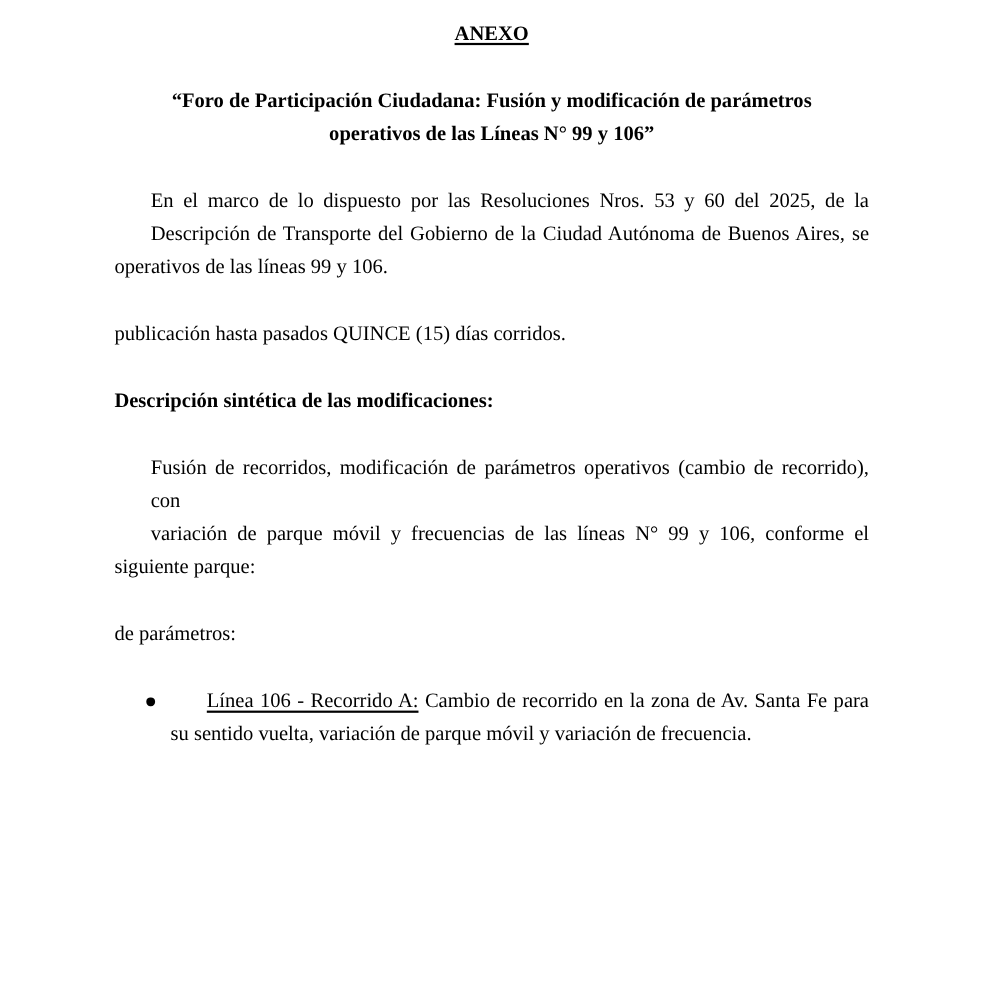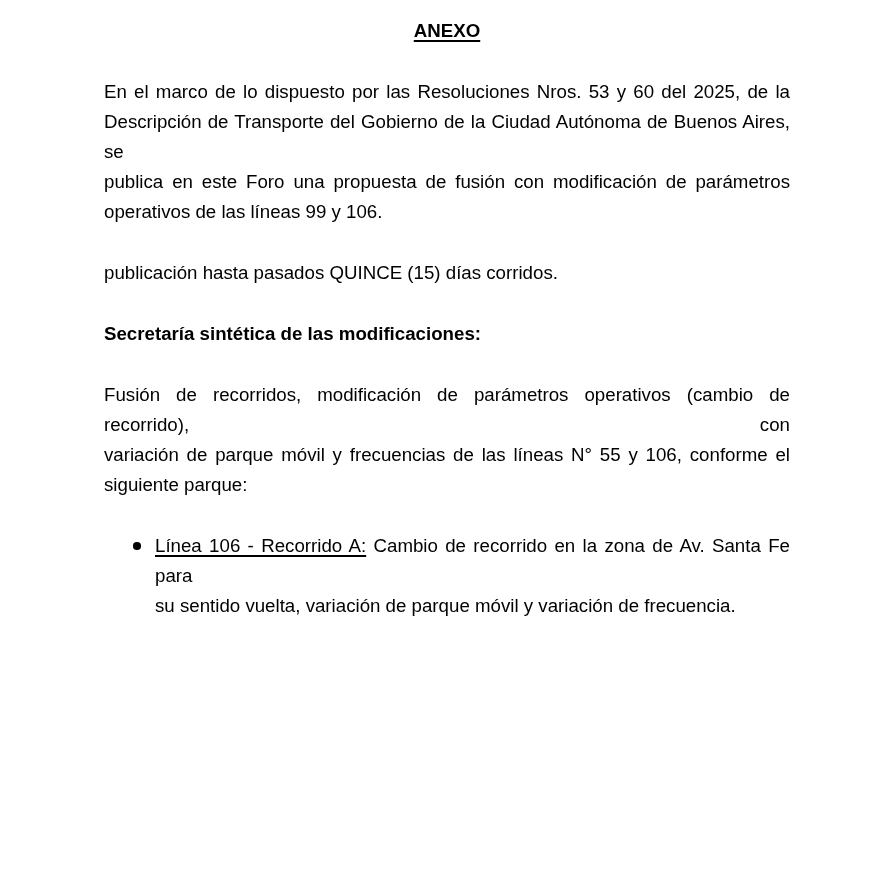--- a/index.html
+++ b/index.html
@@ -21,25 +21,27 @@
     min-height: 895px;
     padding: 16px 106px 30px 104px;
     background: #ffffff;
   }
   .blk { margin: 0 0 31px 0; }
   .blk:last-child { margin-bottom: 0; }
   .line {
     line-height: 30px;
     min-height: 30px;
     text-align: left;
+    font-family: Liberation Serif, serif;
   }
   
   .jl {
     text-align: justify;
     text-align-last: justify;
+    margin-left: 33px;
   }
   .c { text-align: center; }
   .b { font-weight: bold; }
   .u { text-decoration: underline; text-underline-offset: 2.5px; text-decoration-thickness: 1.5px; }
   ul.bullets {
     list-style: none;
     margin: 0;
     padding: 0;
   }
   li.bullet-item {
@@ -58,44 +60,48 @@
 </style>
 </head>
 <body>
 
 <div class="page">
 
   <div class="blk">
     <div class="line c"><span class="b u">ANEXO</span></div>
   </div>
 
+  <div class="blk">
+    <div class="line c b">“Foro de Participación Ciudadana: Fusión y modificación de parámetros</div>
+    <div class="line c b">operativos de las Líneas N° 99 y 106”</div>
+  </div>
 
 
   <div class="blk">
     <div class="line jl">En el marco de lo dispuesto por las Resoluciones Nros. 53 y 60 del 2025, de la</div>
     <div class="line jl">Descripción de Transporte del Gobierno de la Ciudad Autónoma de Buenos Aires, se</div>
-    <div class="line jl">publica en este Foro una propuesta de fusión con modificación de parámetros</div>
     <div class="line">operativos de las líneas 99 y 106.</div>
   </div>
 
   <div class="blk">
     <div class="line">publicación hasta pasados QUINCE (15) días corridos.</div>
   </div>
 
   <div class="blk">
-    <div class="line b">Secretaría sintética de las modificaciones:</div>
+    <div class="line b">Descripción sintética de las modificaciones:</div>
   </div>
 
   <div class="blk">
     <div class="line jl">Fusión de recorridos, modificación de parámetros operativos (cambio de recorrido), con</div>
-    <div class="line jl">variación de parque móvil y frecuencias de las líneas N° 55 y 106, conforme el</div>
+    <div class="line jl">variación de parque móvil y frecuencias de las líneas N° 99 y 106, conforme el</div>
     <div class="line">siguiente parque:</div>
   </div>
 
   <div class="blk">
+    <div class="line">de parámetros:</div>
   </div>
 
   <ul class="bullets blk">
     <li class="bullet-item">
       <span class="dot"></span>
       <div class="line jl"><span class="u">Línea 106 - Recorrido A:</span><span> Cambio de recorrido en la zona de Av. Santa Fe para</span></div>
       <div class="line">su sentido vuelta, variación de parque móvil  y variación de frecuencia.</div>
     </li>
 
   </ul>

